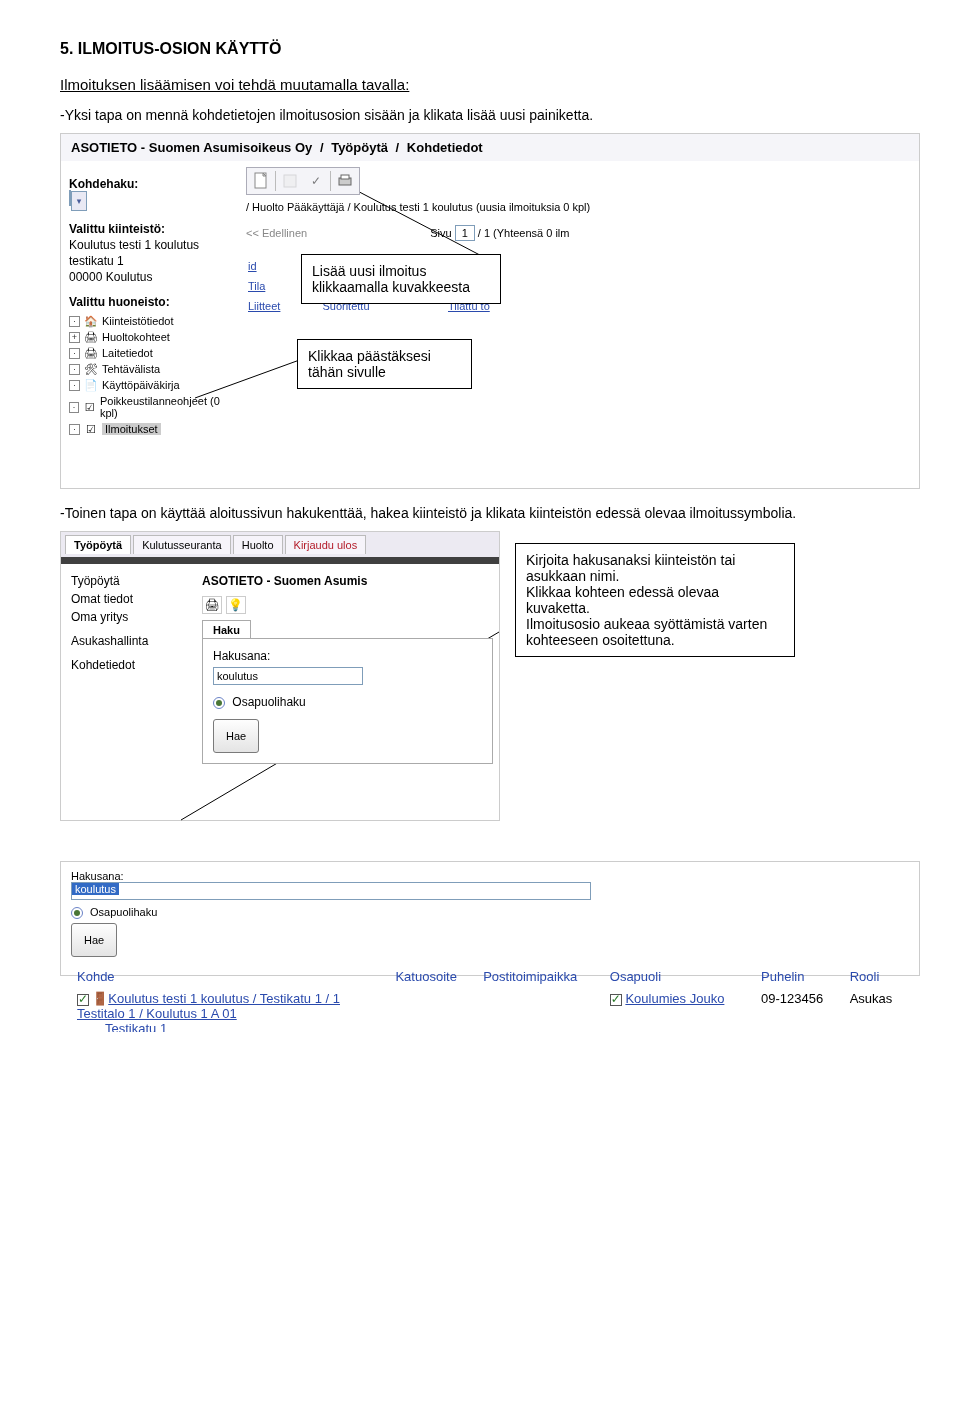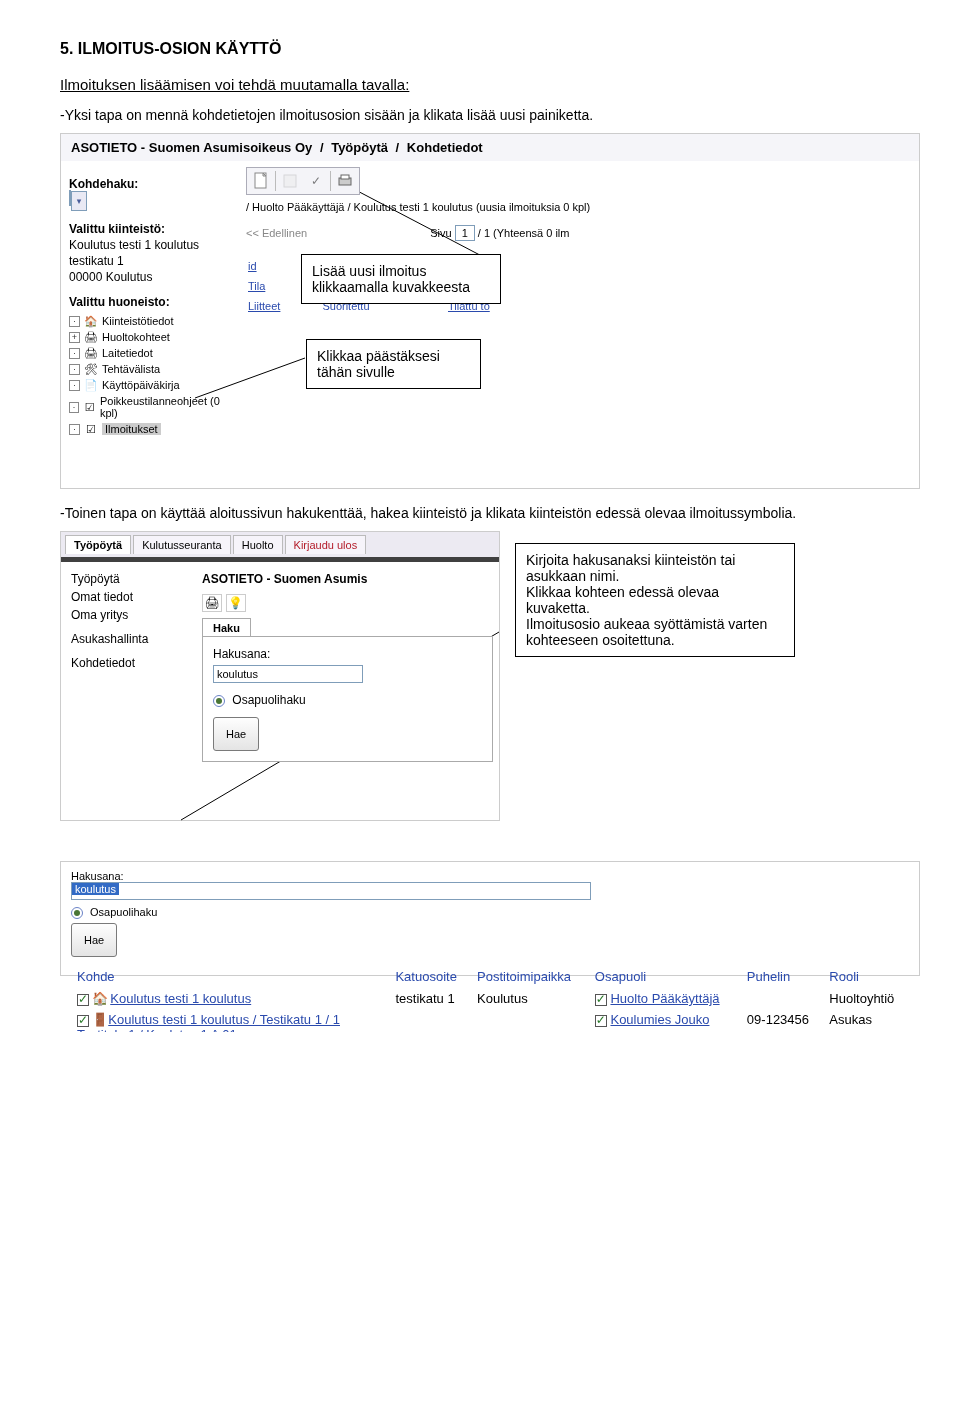--- a/index.html
+++ b/index.html
@@ -44,28 +44,28 @@
   .userline { margin-top: 6px; font-size: 11px; }
   
   .pager { margin-top: 12px; font-size: 11px; }
   .page-input { width:20px; height:16px; border:1px solid #7f9db9; text-align:center; font-size:11px; }
   
   .col-headers { margin-top: 14px; font-size: 11px; }
   .col-headers table td { padding: 3px 40px 3px 0; }
   
   .callout { position: absolute; border: 1.5px solid #000; background: #fff; padding: 8px 10px; font-size: 14px; z-index: 5; }
   .callout.c1 { top: 120px; left: 240px; width: 200px; }
-  .callout.c2 { top: 205px; left: 245px; width: 175px; }
+  .callout.c2 { top: 205px; left: 236px; width: 175px; }
   .callout.c3 { top: 12px; left: 455px; width: 280px; }
   
   .line-svg { position: absolute; top: 0; left: 0; pointer-events: none; }
   
   .sc2-inner { display: flex; font-size: 12px; }
   .sc2-left { width: 135px; background:#fff; }
-  .tabstrip { background:#eceaf2; border-bottom:5px solid #404040; padding: 3px 4px; font-size:11px; }
+  .tabstrip { background:#eceaf2; border-bottom:7px solid #404040; padding: 3px 4px; font-size:11px; }
   .tab { display:inline-block; padding:3px 8px; border:1px solid #bbb; border-bottom:none; background:#f6f4fa; margin-right:-1px; }
   .tab.active { background:#fff; font-weight:bold; }
   .tab.red { color:#b31b29; }
   .sc2-menu { padding: 8px 10px; font-size:12px; }
   .sc2-menu div { padding:2px 0; }
   .sc2-right { flex:1; padding: 6px; }
   .asotieto-head { font-weight:bold; padding: 4px 0 8px 0; }
   .minitool { display:inline-flex; gap:4px; margin-bottom:6px; }
   .minitool span { width:20px; height:18px; display:inline-flex; align-items:center; justify-content:center; border:1px solid #ccc; }
   .haku-tab { display:inline-block; border:1px solid #aaa; border-bottom:none; padding:3px 10px; background:#fff; font-weight:bold; font-size:11px; }
@@ -288,28 +288,20 @@
         <tbody>
             <tr>
           <th style="width:38%"><span class="plain-blue">Kohde</span></th>
           <th><span class="plain-blue">Katuosoite</span></th>
           <th><span class="plain-blue">Postitoimipaikka</span></th>
           <th><span class="plain-blue">Osapuoli</span></th>
           <th><span class="plain-blue">Puhelin</span></th>
           <th><span class="plain-blue">Rooli</span></th>
         </tr>
         <tr>
-          <td><span class="chk on"></span> <span class="mini-house">🏠</span> <span class="link-u">Koulutus testi 1 koulutus</span></td>
-          <td>testikatu 1</td>
-          <td>Koulutus</td>
-          <td><span class="chk on"></span> <span class="link-u">Huolto Pääkäyttäjä</span></td>
-          <td></td>
-          <td>Huoltoyhtiö</td>
-        </tr>
-        <tr>
           <td><span class="chk on"></span> <span class="mini-door">🚪</span> <span class="link-u">Koulutus testi 1 koulutus / Testikatu 1 / 1 Testitalo 1 / Koulutus 1 A 01</span><br><span class="link-u" style="margin-left:28px;">Testikatu 1</span></td>
           <td></td>
               <td></td>
           <td><span class="chk on"></span> <span class="link-u">Koulumies Jouko</span></td>
           <td>09-123456</td>
           <td>Asukas</td>
         </tr>
         <tr>
           <td><span class="chk on"></span> <span class="mini-door">🚪</span> <span class="link-u">Koulutus testi 1 koulutus / Testikatu 1 / 1 Testitalo 1 / Koulutus 1 A 01</span><br><span class="link-u" style="margin-left:28px;">Testikatu 1</span></td>
           <td></td>

